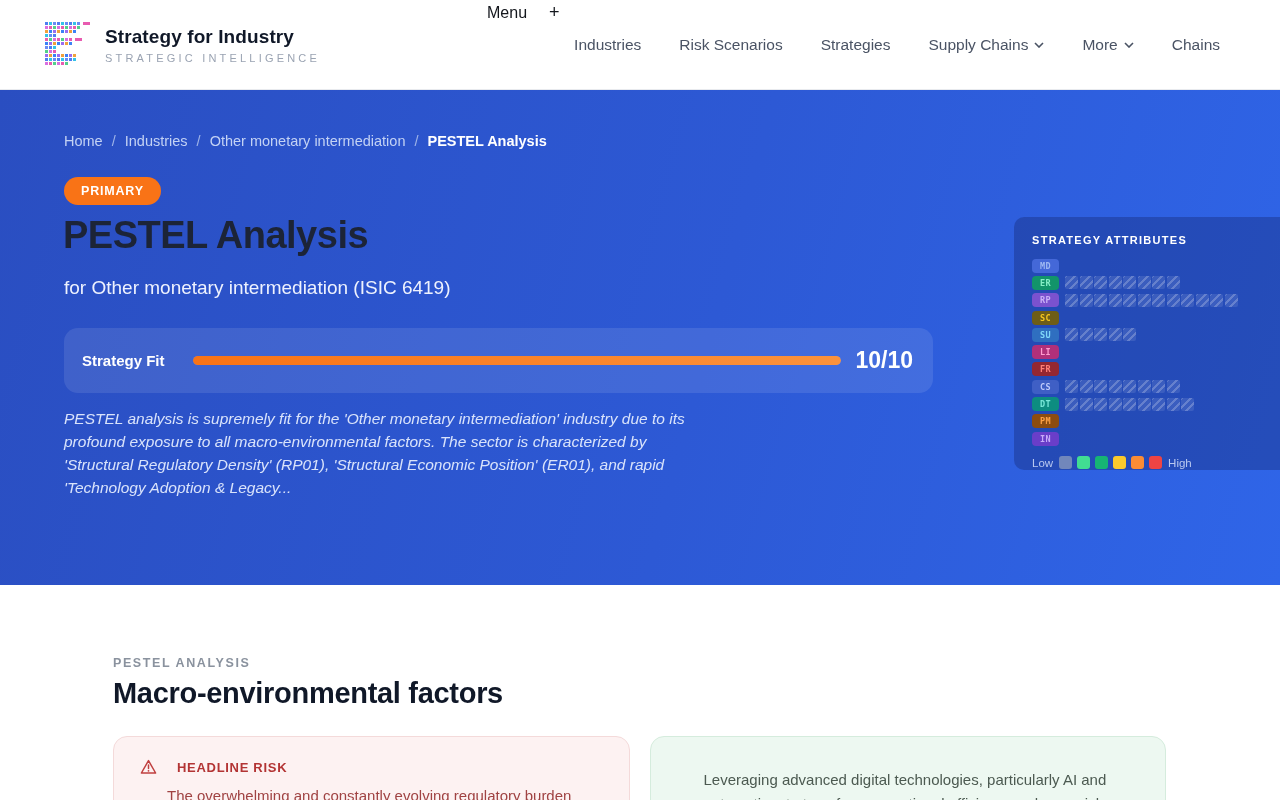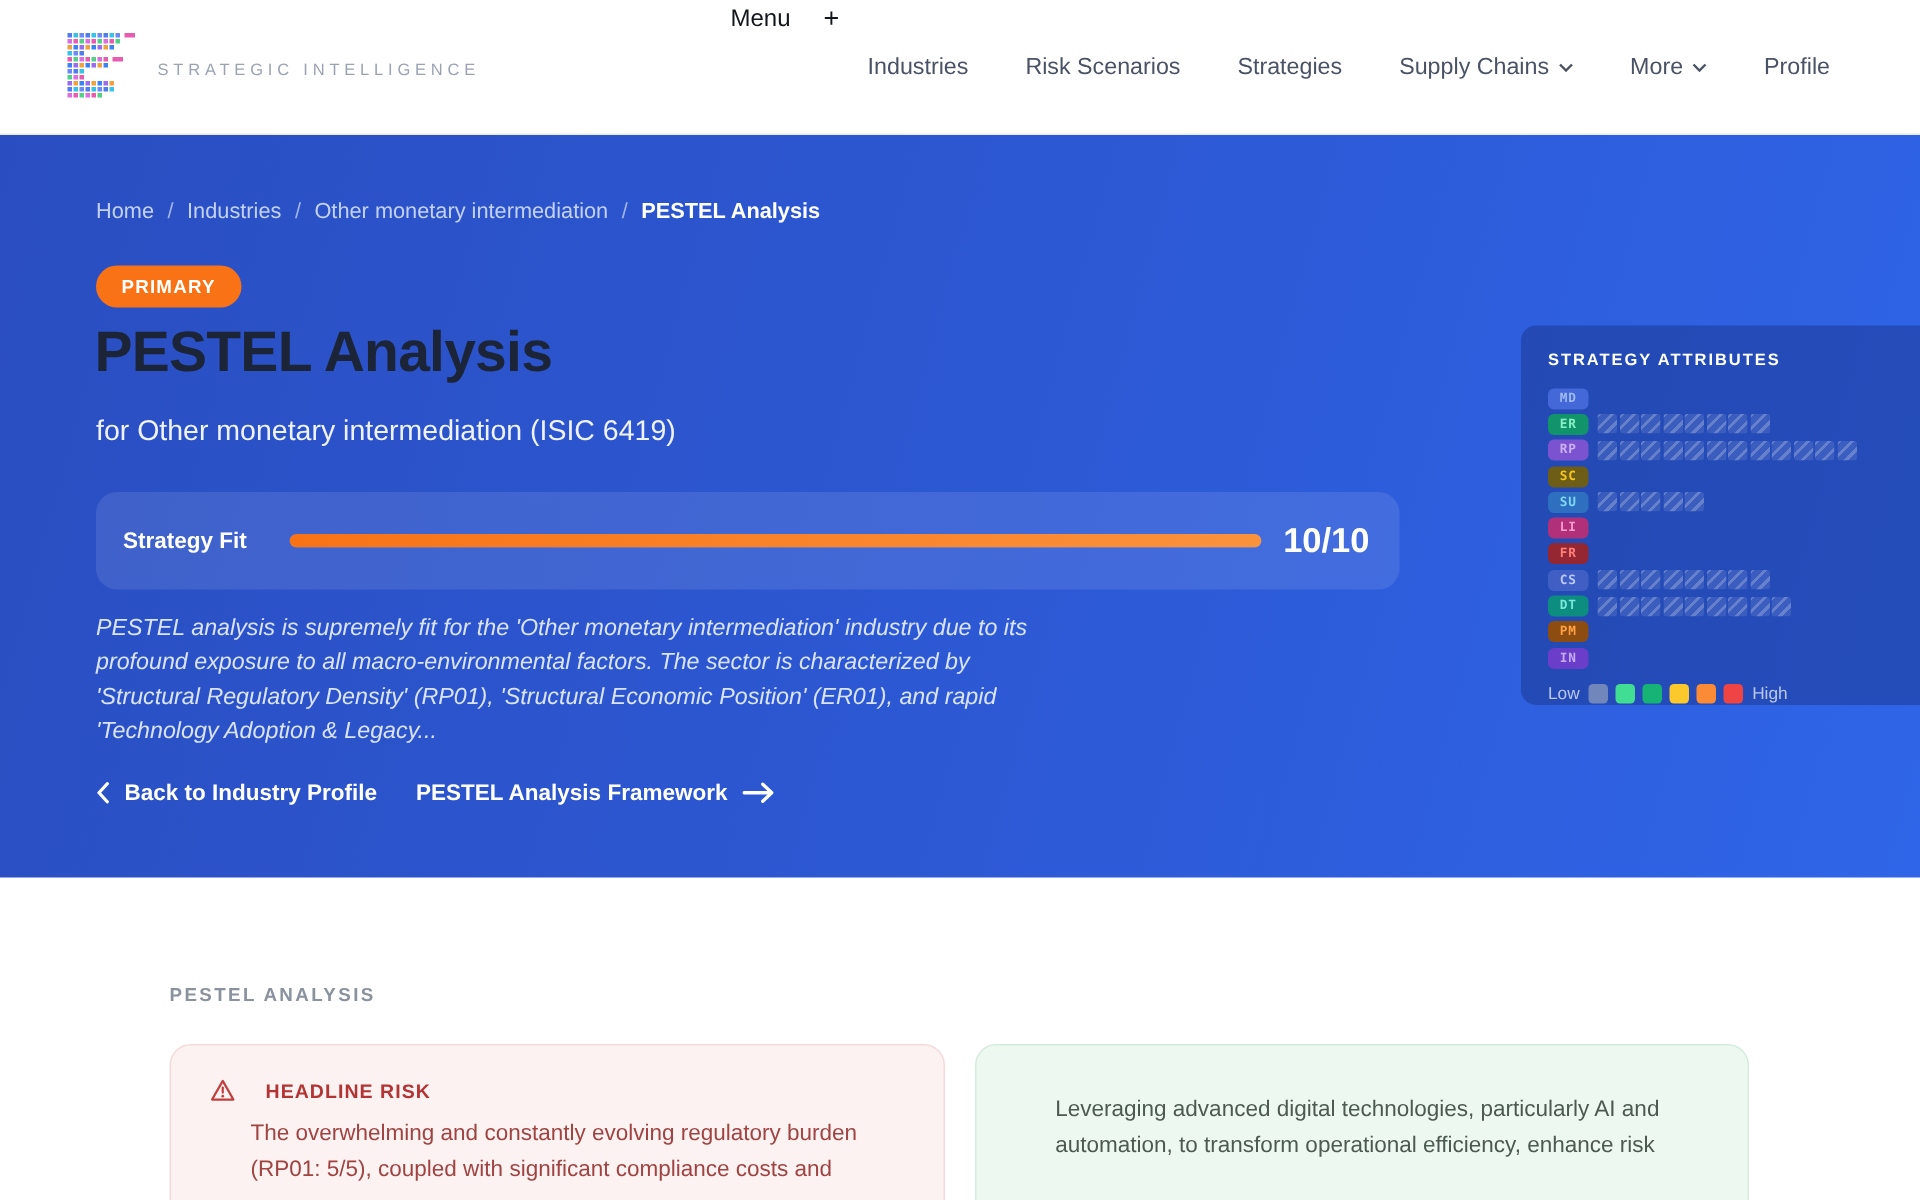--- a/index.html
+++ b/index.html
@@ -156,20 +156,21 @@
         <span class="px" style="left: 24px; top: 36px; background: rgb(79, 125, 240);"></span>
         <span class="px" style="left: 28px; top: 36px; background: rgb(53, 195, 232);"></span>
         <span class="px" style="left: 0px; top: 40px; background: rgb(216, 110, 224);"></span>
         <span class="px" style="left: 4px; top: 40px; background: rgb(232, 91, 176);"></span>
         <span class="px" style="left: 8px; top: 40px; background: rgb(82, 208, 138);"></span>
         <span class="px" style="left: 12px; top: 40px; background: rgb(216, 110, 224);"></span>
         <span class="px" style="left: 16px; top: 40px; background: rgb(232, 91, 176);"></span>
         <span class="px" style="left: 20px; top: 40px; background: rgb(82, 208, 138);"></span>
       </div>
     <div class="brand-text">
+      <div class="t1">Strategy for Industry</div>
       <div class="t2">STRATEGIC INTELLIGENCE</div>
     </div>
   </div>
 
   <div class="menu-toggle">
     <span>Menu</span>
     <span class="plus">+</span>
   </div>
 
   <div class="nav">
@@ -188,21 +189,21 @@
           <polyline points="1,1 5,5 9,1" fill="none" stroke="#4a5364" stroke-width="1.6"></polyline>
         </svg>
     </div>
     <div class="nav-item">
       <span>More</span>
       <svg class="chev" viewBox="0 0 10 6">
           <polyline points="1,1 5,5 9,1" fill="none" stroke="#4a5364" stroke-width="1.6"></polyline>
         </svg>
     </div>
     <div class="nav-item">
-      <span>Profile</span>
+      <span>Chains</span>
     </div>
   </div>
 </div>
 
 <div class="hero">
   <div class="breadcrumb">
     <span class="crumb">Home</span>
     <span class="sep">/</span>
     <span class="crumb">Industries</span>
     <span class="sep">/</span>
@@ -218,35 +219,20 @@
   <div class="fit-card">
     <span class="fit-label">Strategy Fit</span>
     <div class="fit-track">
       <div class="fit-fill" style="width: 100%;"></div>
     </div>
     <span class="fit-score">10/10</span>
   </div>
 
   <div class="hero-desc">PESTEL analysis is supremely fit for the 'Other monetary intermediation' industry due to its profound exposure to all macro-environmental factors. The sector is characterized by 'Structural Regulatory Density' (RP01), 'Structural Economic Position' (ER01), and rapid 'Technology Adoption &amp; Legacy...</div>
 
-  <div class="hero-links">
-    <div class="hero-link">
-      <svg width="9" height="15" viewBox="0 0 9 15">
-          <polyline points="7.5,1.5 2,7.5 7.5,13.5" fill="none" stroke="#fff" stroke-width="2.2" stroke-linecap="round" stroke-linejoin="round"></polyline>
-        </svg>
-      <span>Back to Industry Profile</span>
-    </div>
-    <div class="hero-link">
-      <span>PESTEL Analysis Framework</span>
-      <svg width="22" height="15" viewBox="0 0 22 15">
-          <line x1="1" y1="7.5" x2="19" y2="7.5" stroke="#fff" stroke-width="2.2" stroke-linecap="round"></line>
-          <polyline points="13.5,1.8 19.5,7.5 13.5,13.2" fill="none" stroke="#fff" stroke-width="2.2" stroke-linecap="round" stroke-linejoin="round"></polyline>
-        </svg>
-    </div>
-  </div>
 
   <div class="attr-panel">
     <div class="attr-title">STRATEGY ATTRIBUTES</div>
     <div class="attr-rows">
         <div class="attr-row">
           <span class="attr-pill" style="background: rgb(68, 104, 216); color: rgb(159, 185, 242);">MD</span>
           <div class="attr-bars"></div>
         </div>
         <div class="attr-row">
           <span class="attr-pill" style="background: rgb(18, 148, 106); color: rgb(134, 239, 197);">ER</span>
@@ -346,20 +332,21 @@
           <span class="legend-sq" style="background: rgb(251, 140, 53);"></span>
           <span class="legend-sq" style="background: rgb(238, 68, 68);"></span>
         </span>
       <span class="lg-txt">High</span>
     </div>
   </div>
 </div>
 
 <div class="main">
   <div class="eyebrow">PESTEL ANALYSIS</div>
+  <h2 class="main-heading">Macro-environmental factors</h2>
 
   <div class="cards">
     <div class="card card-risk">
       <div class="card-head">
         <svg width="17" height="16" viewBox="0 0 17 16">
           <path d="M8.5 1.6 L15.6 14 H1.4 Z" fill="none" stroke="#c04040" stroke-width="1.5" stroke-linejoin="round"></path>
           <line x1="8.5" y1="6" x2="8.5" y2="9.4" stroke="#c04040" stroke-width="1.5" stroke-linecap="round"></line>
           <circle cx="8.5" cy="11.8" r="0.9" fill="#c04040"></circle>
         </svg>
         <span class="card-title">HEADLINE RISK</span>

